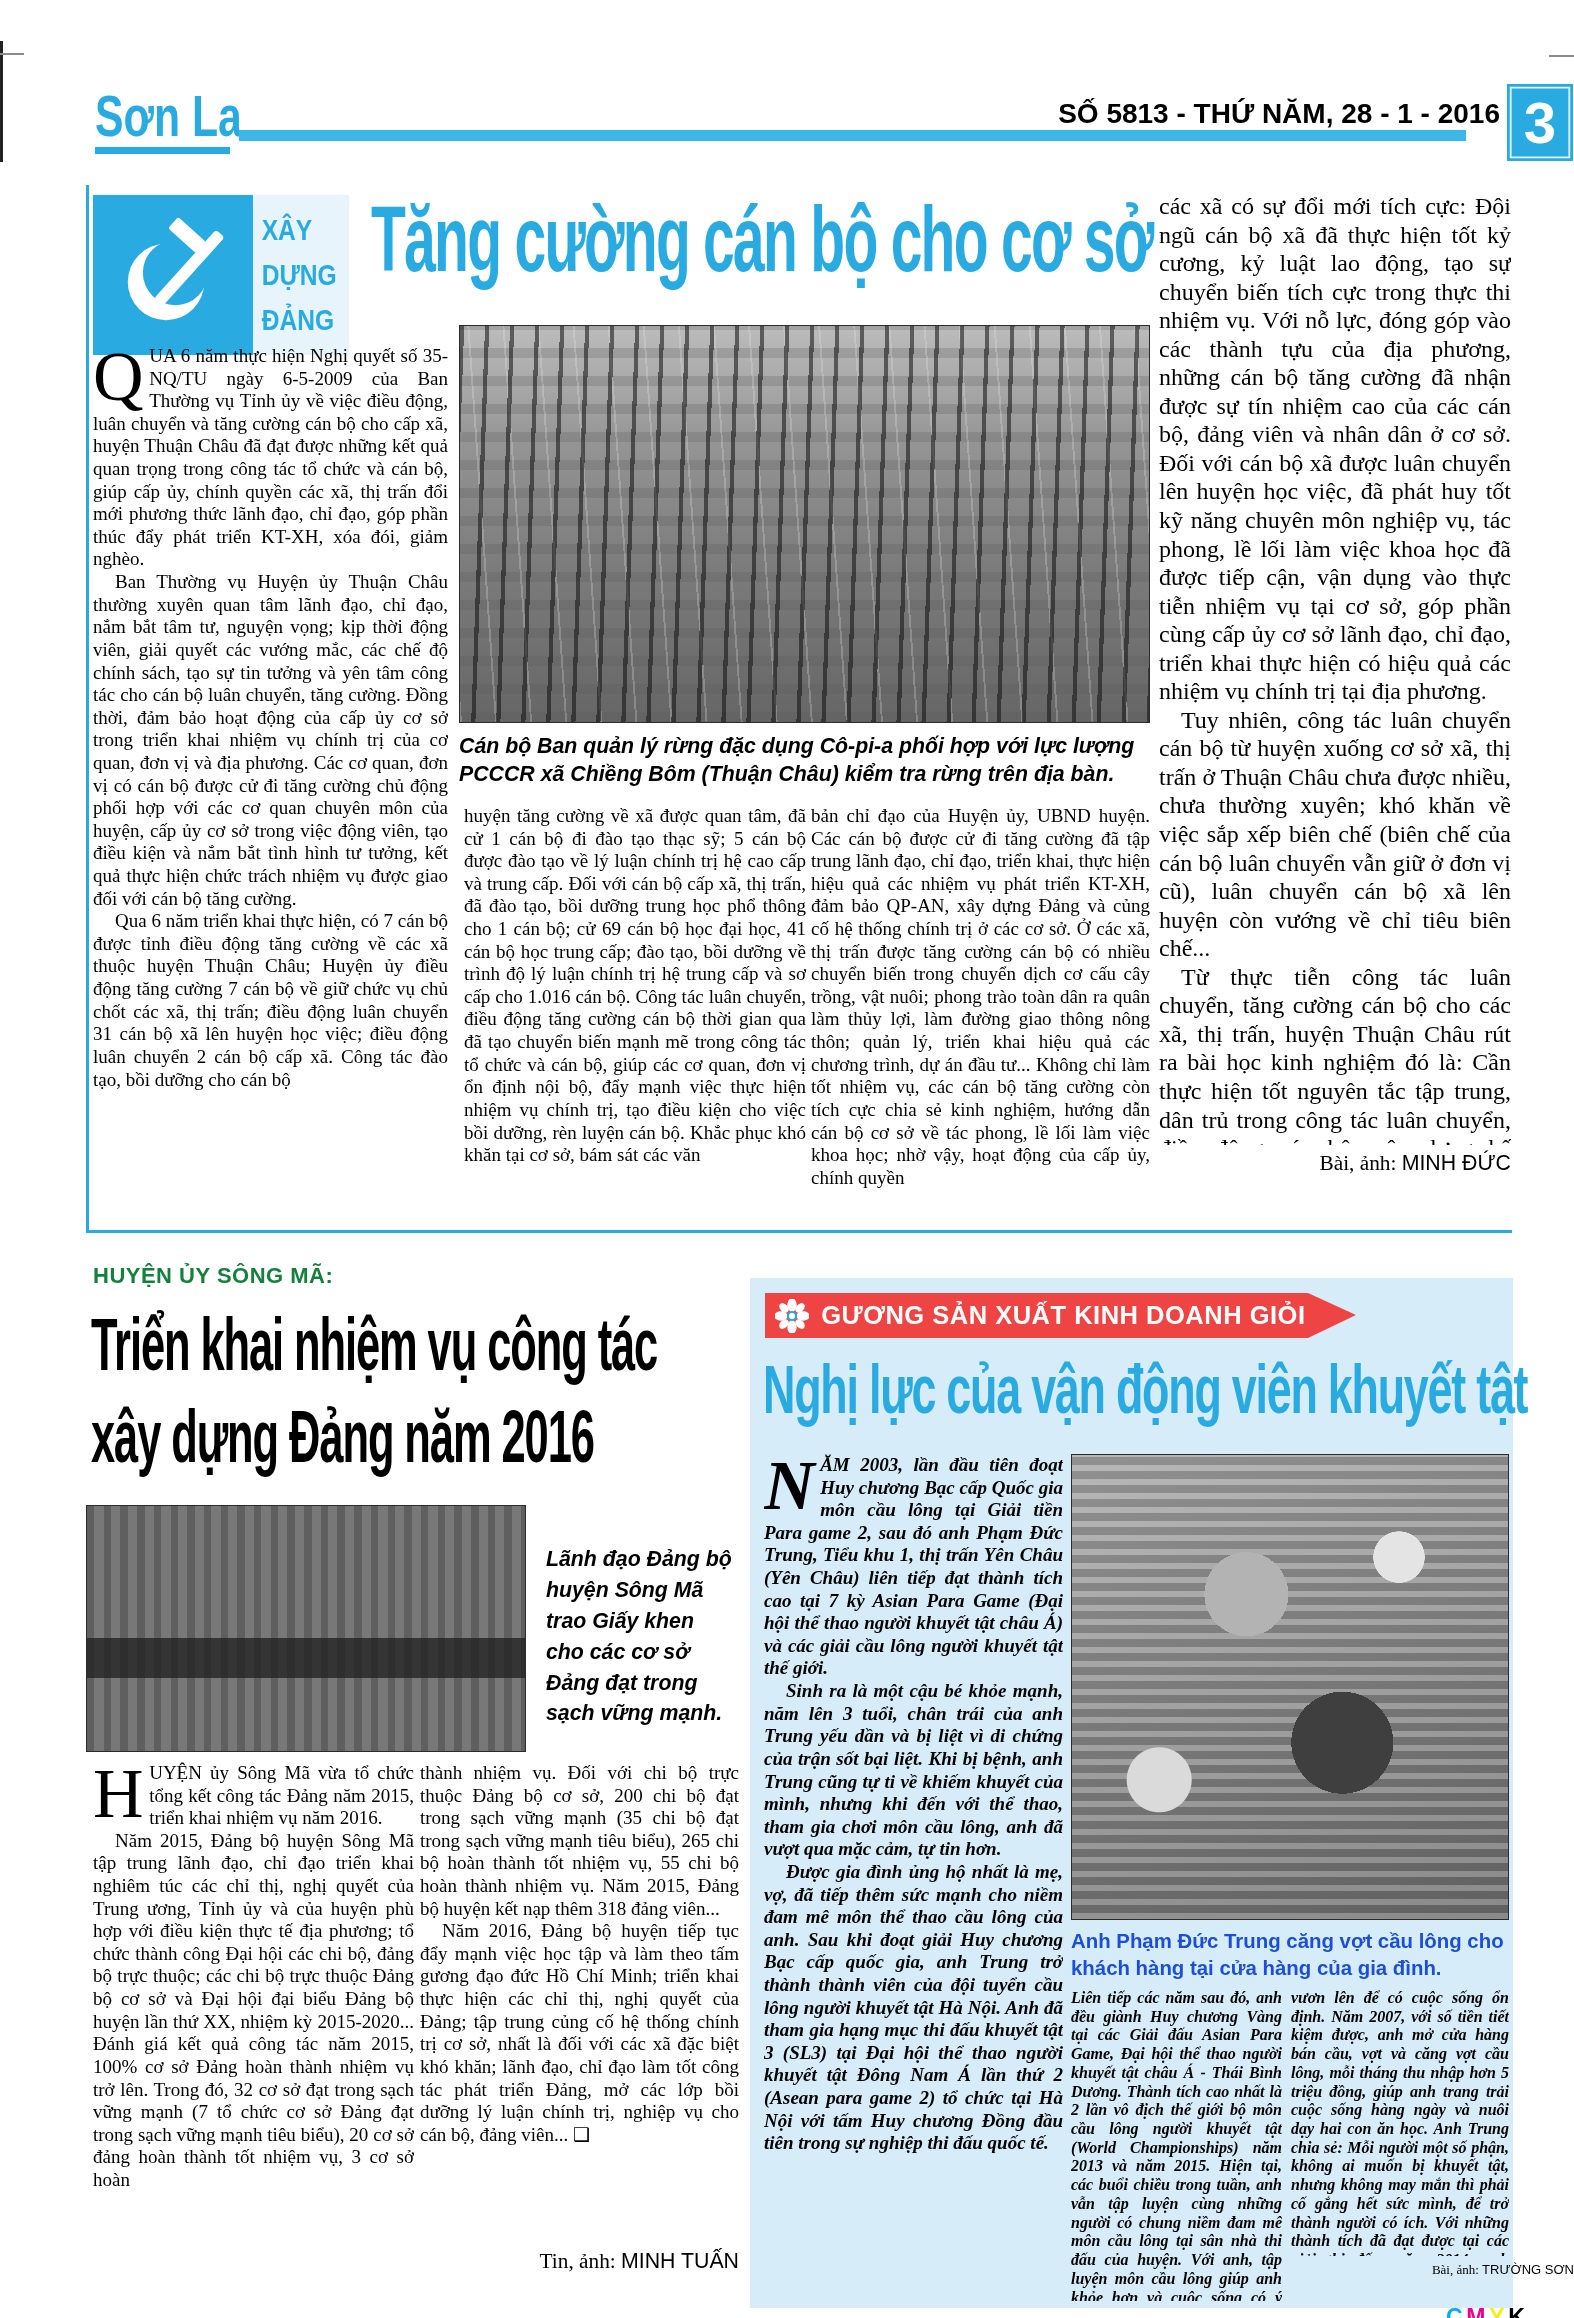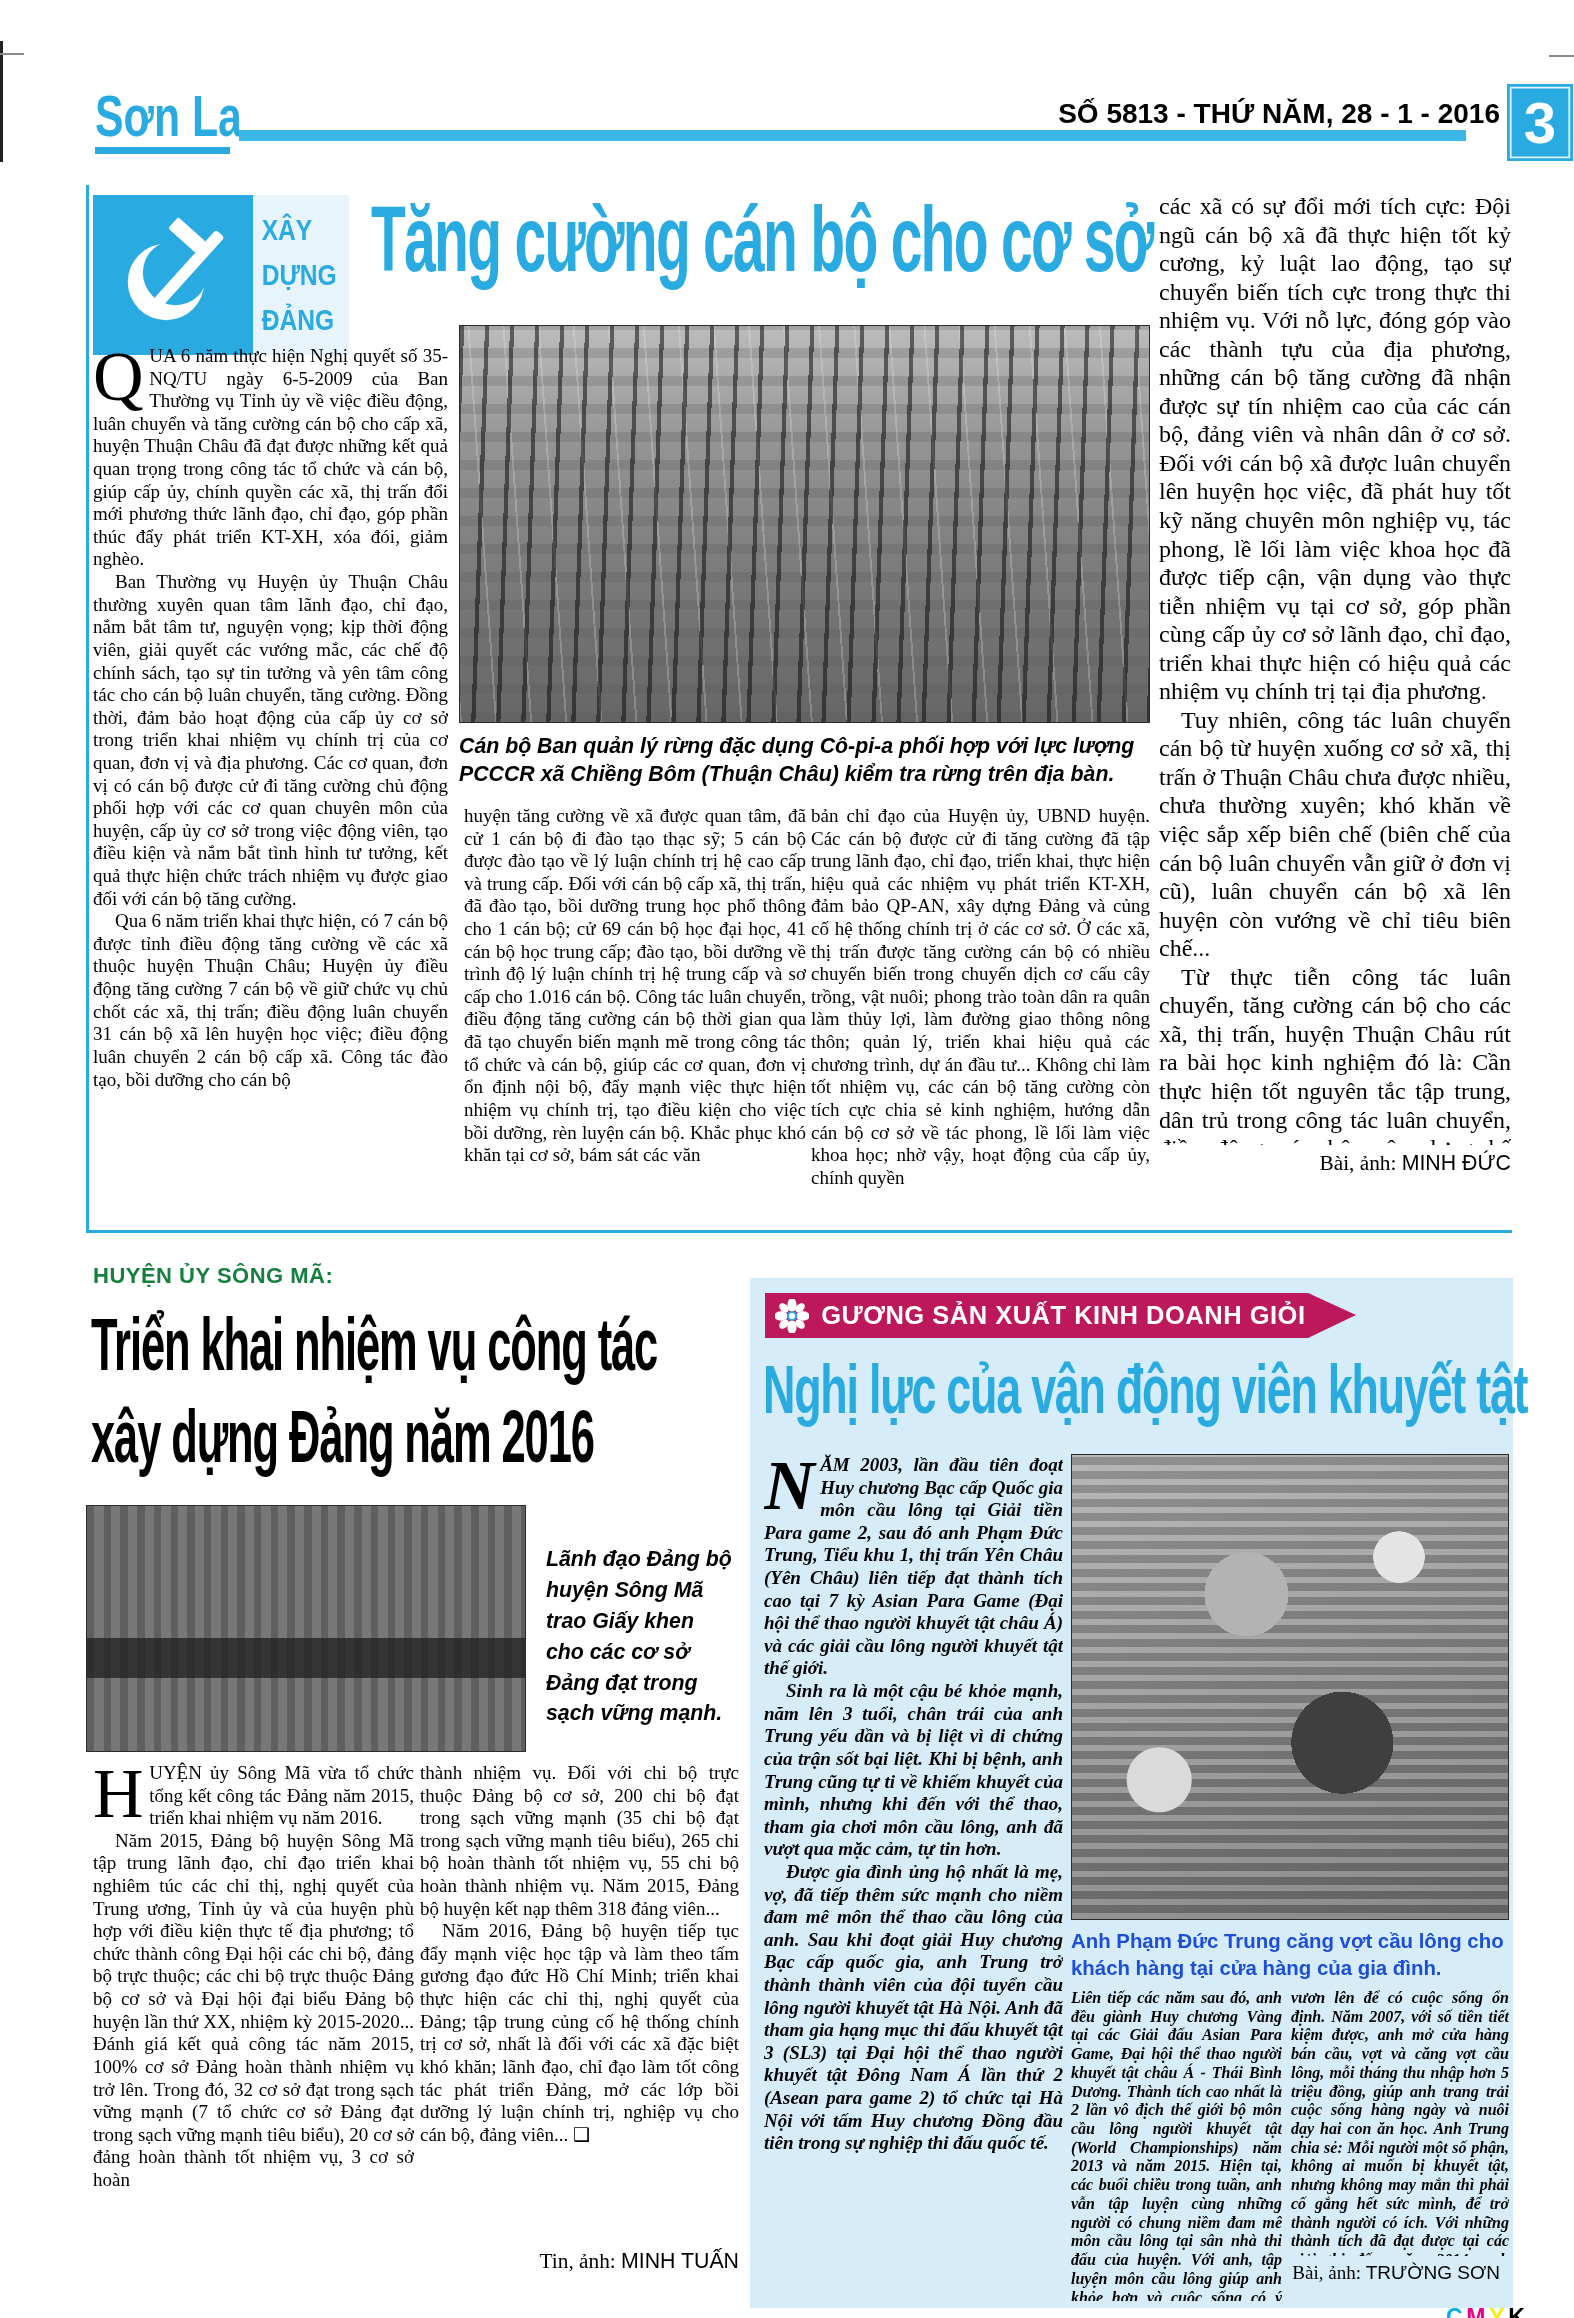--- a/index.html
+++ b/index.html
@@ -71,21 +71,21 @@
   .bodycol p + p{text-indent:22px;}
   .dropcap{float:left;font-size:70px;line-height:.82;margin:2.8px 5.6px 0 0;}
   
   .kicker{position:absolute;left:93px;top:1263px;color:#15803d;
      font-family:"Liberation Sans",sans-serif;font-weight:bold;font-size:22px;letter-spacing:0.5px;}
   .headline-songma{position:absolute;left:91px;top:1299px;color:#000;
      font-family:"Liberation Sans",sans-serif;font-weight:bold;font-size:75px;line-height:1.22;}
   .headline-songma .hcond{display:block;transform:scaleX(.58);transform-origin:0 0;white-space:nowrap;letter-spacing:-1.9px;}
   
   .athlete-panel{position:absolute;left:750px;top:1278px;width:763px;height:1030px;background:#d6edf9;}
-  .banner{position:absolute;left:765px;top:1293px;width:591px;height:45px;background:#be185d;
+  .banner{position:absolute;left:765px;top:1293px;width:591px;height:45px;background:#ef4444;
      clip-path:polygon(0 0,543px 0,591px 22px,543px 45px,0 45px);
      display:flex;align-items:center;gap:12px;padding-left:10.2px;box-sizing:border-box;}
   .banner-text{color:#fff;font-family:"Liberation Sans",sans-serif;font-weight:bold;font-size:25.5px;letter-spacing:0.5px;}
   .headline-athlete{position:absolute;left:763px;top:1350px;color:#29abe2;
      font-family:"Liberation Sans",sans-serif;font-weight:bold;font-size:69px;line-height:1.15;}
   .headline-athlete .hcond{display:inline-block;transform:scaleX(.65);transform-origin:0 0;white-space:nowrap;letter-spacing:-1.9px;}
   .athlete-body{font-weight:bold;font-style:italic;}
   .athlete-body .dropcap{font-style:italic;}
   
   .cmyk{position:absolute;left:1446px;top:2304px;font-family:"Liberation Sans",sans-serif;
@@ -214,21 +214,21 @@
   <div class="photo photo-shop"></div>
   <div class="caption-shop">Anh Phạm Đức Trung căng vợt cầu lông cho khách hàng tại cửa hàng của gia đình.</div>
 
   <div class="bodycol athlete-body" style="left:1071px;top:1989px;width:211px;height:312px;font-size:16px;line-height:1.17;">
     <p>Liên tiếp các năm sau đó, anh đều giành Huy chương Vàng tại các Giải đấu Asian Para Game, Đại hội thể thao người khuyết tật châu Á - Thái Bình Dương. Thành tích cao nhất là 2 lần vô địch thế giới bộ môn cầu lông người khuyết tật (World Championships) năm 2013 và năm 2015. Hiện tại, các buổi chiều trong tuần, anh vẫn tập luyện cùng những người có chung niềm đam mê môn cầu lông tại sân nhà thi đấu của huyện. Với anh, tập luyện môn cầu lông giúp anh khỏe hơn và cuộc sống có ý nghĩa hơn.</p>
 
   </div>
   <div class="bodycol athlete-body" style="left:1291px;top:1989px;width:218px;height:267px;font-size:16px;line-height:1.17;">
     <p>vươn lên để có cuộc sống ổn định. Năm 2007, với số tiền tiết kiệm được, anh mở cửa hàng bán cầu, vợt và căng vợt cầu lông, mỗi tháng thu nhập hơn 5 triệu đồng, giúp anh trang trải cuộc sống hàng ngày và nuôi dạy hai con ăn học. Anh Trung chia sẻ: Mỗi người một số phận, không ai muốn bị khuyết tật, nhưng không may mắn thì phải cố gắng hết sức mình, để trở thành người có ích. Với những thành tích đã đạt được tại các giải thi đấu, năm 2014, anh Phạm Đức Trung được Nhà nước tặng thưởng Huân chương Lao động hạng Ba ❑</p>
   </div>
-  <div class="byline" style="left:1282px;top:2262px;width:218px;font-size:19px;">
+  <div class="byline" style="left:1356px;top:2262px;width:218px;font-size:13px;">
     <span>Bài, ảnh:</span>
     <span class="name">TRƯỜNG SƠN</span>
   </div>
 
   <div class="cmyk">
     <span class="c">C</span><span class="m">M</span><span class="y">Y</span><span class="k">K</span>
   </div>
 
 </div>
 

